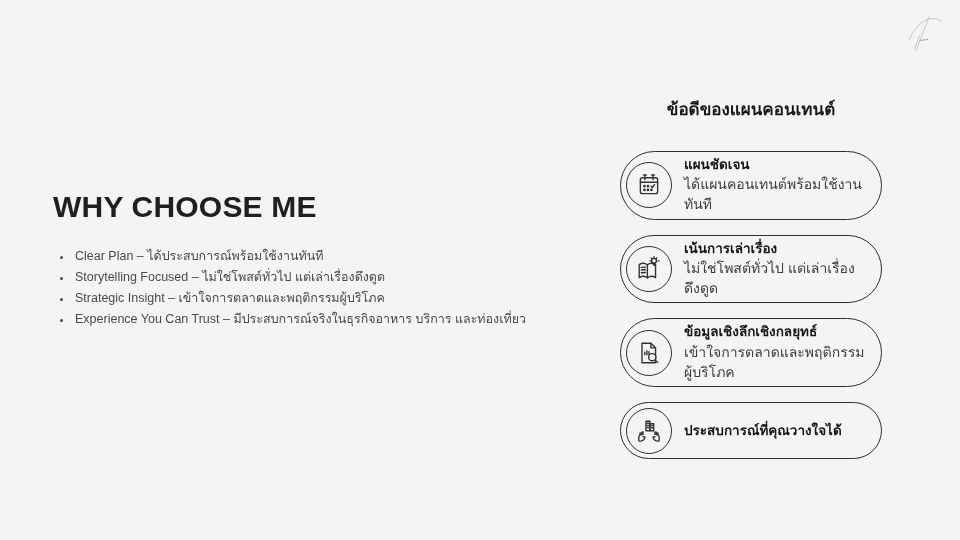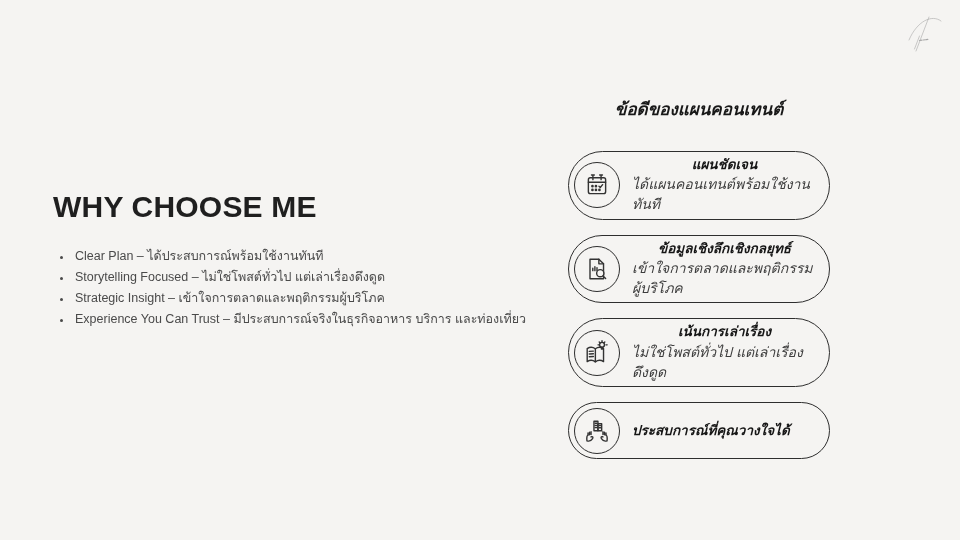--- a/index.html
+++ b/index.html
@@ -48,24 +48,23 @@
     font-size: 12.5px;
     color: #4a4a4a;
     line-height: 21px;
     padding-left: 2px;
   }
   .bullet-list li::marker { color: #4a4a4a; font-size: 11px; }
 
   
   .right-block {
     position: absolute;
-    left: 568px;
+    left: 620px;
     top: 99px;
     width: 262px;
-    font-style: italic;
   }
   .right-heading {
     font-size: 17px;
     font-weight: 700;
     color: #181818;
     text-align: center;
     line-height: 1.35;
   }
   .cards {
     margin-top: 29px;
@@ -95,21 +94,21 @@
   }
   .icon-circle svg {
     width: 28px;
     height: 28px;
     stroke: #333333;
     fill: none;
     stroke-width: 1.2;
     stroke-linecap: round;
     stroke-linejoin: round;
   }
-  .card-text { display: flex; flex-direction: column; align-items: center; }
+  .card-text { display: flex; flex-direction: column; }
   .card-title {
     font-size: 13.5px;
     font-weight: 700;
     color: #161616;
     line-height: 1.3;
   }
   .card-sub {
     font-size: 14px;
     color: #3d3d3d;
     line-height: 1.4;
@@ -162,47 +161,47 @@
         </span>
         <div class="card-text">
           <div class="card-title">แผนชัดเจน</div>
           <div class="card-sub">ได้แผนคอนเทนต์พร้อมใช้งานทันที</div>
         </div>
       </div>
 
       <div class="card">
         <span class="icon-circle">
           <svg viewBox="0 0 24 24">
-            <path d="M6 3.6 H13.6 L17.6 7.6 V20.4 H6 Z"></path>
-            <path d="M13.6 3.6 V7.6 H17.6"></path>
-            <path d="M8.4 13.4 v-2 M10.2 13.4 v-3.4 M12 13.4 v-2.6"></path>
-            <circle cx="14.8" cy="15.6" r="3.1" fill="#f5f4f2"></circle>
-            <path d="M17.1 17.9 L19.4 20.2"></path>
-          </svg>
-        </span>
-        <div class="card-text">
-          <div class="card-title">ข้อมูลเชิงลึกเชิงกลยุทธ์</div>
-          <div class="card-sub">เข้าใจการตลาดและพฤติกรรมผู้บริโภค</div>
-        </div>
-      </div>
-
-      <div class="card">
-        <span class="icon-circle">
-          <svg viewBox="0 0 24 24">
             <path d="M3.6 8.2 C5.6 6.9 8.6 6.9 10.6 8.4 V19.6 C8.6 18.1 5.6 18.1 3.6 19.4 Z"></path>
             <path d="M10.6 8.4 C12.6 6.9 15.6 6.9 17.6 8.2 V19.4 C15.6 18.1 12.6 18.1 10.6 19.6"></path>
             <path d="M5.4 10.6 l3.5 -0.2 M5.4 12.9 l3.5 -0.2 M5.4 15.2 l3.5 -0.2"></path>
             <circle cx="16.3" cy="5" r="2.1"></circle>
             <path d="M15.6 7.4 h1.4 M15.8 8.6 h1"></path>
             <path d="M16.3 1.4 v1 M12.9 5 h1 M19.7 5 h1 M13.9 2.6 l0.7 0.7 M18.7 2.6 l-0.7 0.7"></path>
           </svg>
         </span>
         <div class="card-text">
           <div class="card-title">เน้นการเล่าเรื่อง</div>
           <div class="card-sub">ไม่ใช่โพสต์ทั่วไป แต่เล่าเรื่องดึงดูด</div>
+        </div>
+      </div>
+
+      <div class="card">
+        <span class="icon-circle">
+          <svg viewBox="0 0 24 24">
+            <path d="M6 3.6 H13.6 L17.6 7.6 V20.4 H6 Z"></path>
+            <path d="M13.6 3.6 V7.6 H17.6"></path>
+            <path d="M8.4 13.4 v-2 M10.2 13.4 v-3.4 M12 13.4 v-2.6"></path>
+            <circle cx="14.8" cy="15.6" r="3.1" fill="#f5f4f2"></circle>
+            <path d="M17.1 17.9 L19.4 20.2"></path>
+          </svg>
+        </span>
+        <div class="card-text">
+          <div class="card-title">ข้อมูลเชิงลึกเชิงกลยุทธ์</div>
+          <div class="card-sub">เข้าใจการตลาดและพฤติกรรมผู้บริโภค</div>
         </div>
       </div>
 
       <div class="card">
         <span class="icon-circle">
           <svg viewBox="0 0 24 24">
             <rect x="9.4" y="3.6" width="3.4" height="8.2"></rect>
             <rect x="12.8" y="5.8" width="3.2" height="6"></rect>
             <path d="M10.4 5.4 h1.4 M10.4 7.2 h1.4 M10.4 9 h1.4 M13.7 7.4 h1.4 M13.7 9.2 h1.4"></path>
             <path d="M6.9 12.6 v2.4 M5.6 13 v2.2 M4.3 13.6 v1.9"></path>

